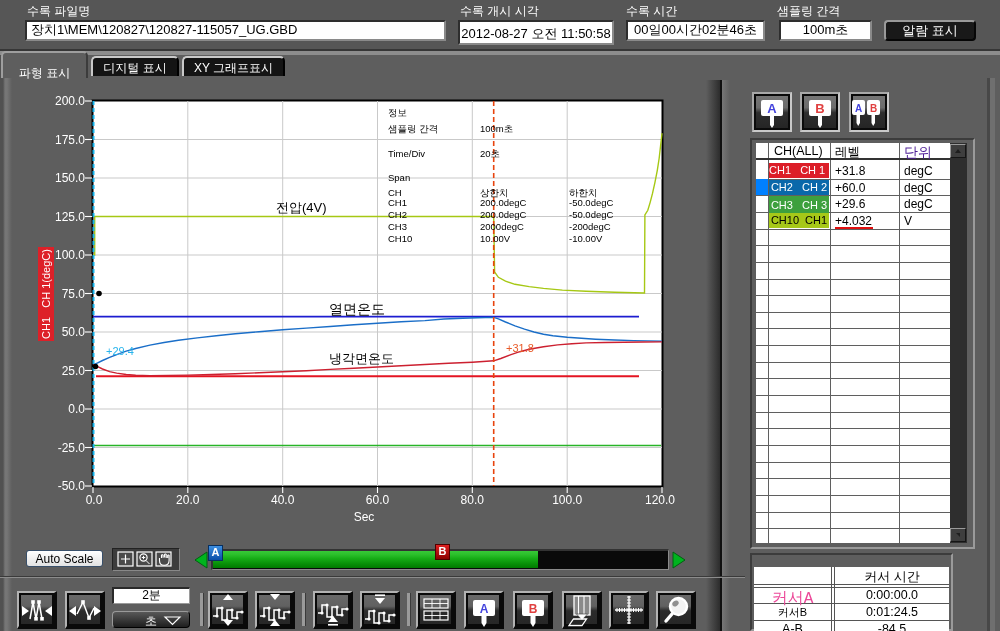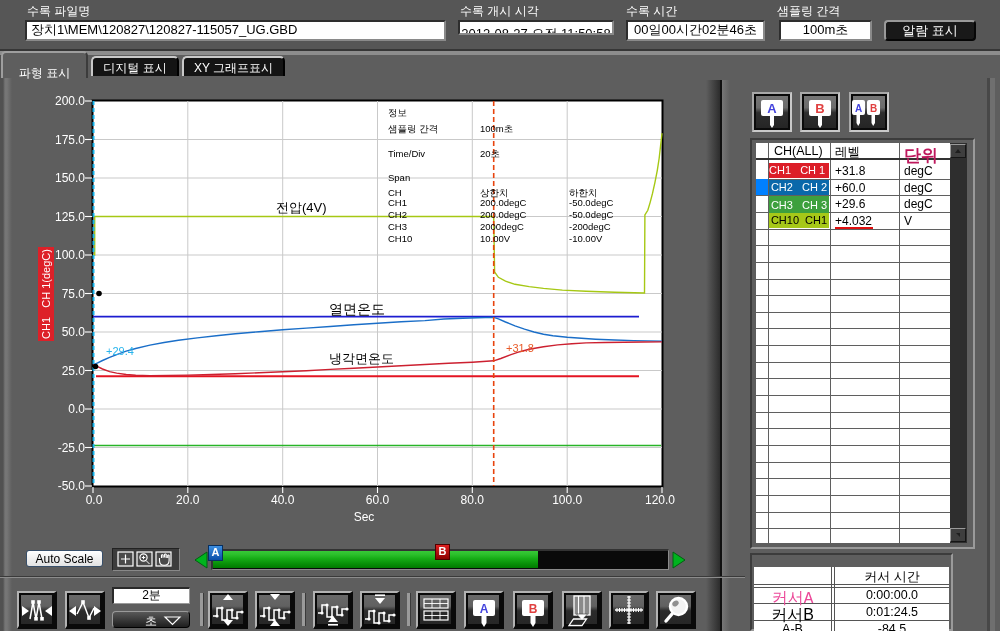--- a/index.html
+++ b/index.html
@@ -14,21 +14,21 @@
 </style>
 </head>
 <body>
 
 <div class="abs" style="left:0;top:0;width:1000px;height:49px;background:#565656;"></div>
 <div class="abs" style="left:0;top:49px;width:1000px;height:2px;background:#363636;"></div>
 <div class="abs" style="left:0;top:51px;width:1000px;height:4px;background:#8d8d8d;"></div>
 <div class="lbl" style="left:27px;top:3px;">수록 파일명</div>
 <div class="inp" style="left:25px;top:20px;width:421px;height:21px;padding:1px 0 0 4px;">장치1\MEM\120827\120827-115057_UG.GBD</div>
 <div class="lbl" style="left:460px;top:3px;">수록 개시 시각</div>
-<div class="inp ctr" style="left:458px;top:20px;width:156px;height:15px;padding-top:5px;">2012-08-27 오전 11:50:58</div>
+<div class="inp ctr" style="left:458px;top:20px;width:156px;height:25px;padding-top:5px;">2012-08-27 오전 11:50:58</div>
 <div class="lbl" style="left:626px;top:3px;">수록 시간</div>
 <div class="inp ctr" style="left:626px;top:20px;width:139px;height:21px;padding-top:1px;">00일00시간02분46초</div>
 <div class="lbl" style="left:777px;top:3px;">샘플링 간격</div>
 <div class="inp ctr" style="left:779px;top:20px;width:93px;height:21px;padding-top:1px;">100m초</div>
 <div class="abs" style="left:884px;top:20px;width:92px;height:21px;background:#191919;border-radius:4px;border-top:2px solid #9a9a9a;border-left:2px solid #9a9a9a;border-bottom:2px solid #060606;border-right:2px solid #060606;box-sizing:border-box;color:#fff;font-size:13px;text-align:center;">알람 표시</div>
 
 <div class="abs" style="left:1px;top:51px;width:87px;height:27px;background:#5e5e5e;border-top:2px solid #9e9e9e;border-left:2px solid #9e9e9e;border-right:2px solid #3c3c3c;border-radius:5px 5px 0 0;box-sizing:border-box;color:#fff;font-size:12px;text-align:center;padding-top:12px;">파형 표시</div>
 <div class="abs" style="left:91px;top:56px;width:88px;height:20px;background:#141414;border-top:2px solid #c9c9c9;border-left:2px solid #c9c9c9;border-right:2px solid #000;border-radius:5px 5px 0 0;box-sizing:border-box;color:#fff;font-size:12px;text-align:center;padding-top:2px;">디지털 표시</div>
 <div class="abs" style="left:182px;top:56px;width:103px;height:20px;background:#141414;border-top:2px solid #c9c9c9;border-left:2px solid #c9c9c9;border-right:2px solid #000;border-radius:5px 5px 0 0;box-sizing:border-box;color:#fff;font-size:12px;text-align:center;padding-top:2px;">XY 그래프표시</div>
 
@@ -177,21 +177,21 @@
 
   <div class="abs" style="left:0;top:20px;width:194px;height:380px;background:repeating-linear-gradient(to bottom,transparent 0px,transparent 15.65px,#5f5f5f 15.65px,#5f5f5f 16.65px);"></div>
 
   <div class="abs" style="left:12px;top:0;width:1px;height:400px;background:#5f5f5f;"></div>
   <div class="abs" style="left:74px;top:0;width:1px;height:400px;background:#5f5f5f;"></div>
   <div class="abs" style="left:143px;top:0;width:1px;height:400px;background:#5f5f5f;"></div>
 
   <div class="abs" style="left:0;top:0;width:194px;height:17px;border-bottom:2px solid #333;box-sizing:border-box;"></div>
   <div class="abs" style="left:18px;top:1px;font-size:12.5px;color:#000;">CH(ALL)</div>
   <div class="abs" style="left:79px;top:1px;font-size:12.5px;color:#000;">레벨</div>
-  <div class="abs" style="left:148px;top:1px;font-size:17px;color:#be185d;font-weight:bold;">단위</div>
+  <div class="abs" style="left:148px;top:1px;font-size:14px;color:#4c1d95;">단위</div>
 
   <div class="abs" style="left:13px;top:20px;width:60px;height:14px;background:#dc1e28;color:#fff;font-size:11px;padding-top:1px;text-align:left;">CH1&nbsp;&nbsp;&nbsp;CH 1</div>
   <div class="abs" style="left:79px;top:21px;font-size:12px;color:#000;">+31.8</div>
   <div class="abs" style="left:148px;top:21px;font-size:12px;color:#000;">degC</div>
 
   <div class="abs" style="left:0px;top:36px;width:12px;height:16px;background:#0080ff;"></div>
   <div class="abs" style="left:13px;top:37px;width:60px;height:14px;background:#0a68aa;color:#fff;font-size:11px;padding-top:1px;text-align:center;">CH2&nbsp;&nbsp;&nbsp;CH 2</div>
   <div class="abs" style="left:79px;top:38px;font-size:12px;color:#000;">+60.0</div>
   <div class="abs" style="left:148px;top:38px;font-size:12px;color:#000;">degC</div>
 
@@ -219,21 +219,21 @@
 <div class="abs" id="curtable" style="left:754px;top:558px;width:195px;height:70px;background:#fff;margin-top:9px;">
   <div class="abs" style="left:77px;top:0;width:1px;height:70px;background:#555;"></div>
   <div class="abs" style="left:80px;top:0;width:1px;height:70px;background:#555;"></div>
   <div class="abs" style="left:0;top:17px;width:195px;height:1px;background:#555;"></div>
   <div class="abs" style="left:0;top:20px;width:195px;height:1px;background:#555;"></div>
   <div class="abs" style="left:0;top:36px;width:195px;height:1px;background:#555;"></div>
   <div class="abs" style="left:0;top:53px;width:195px;height:1px;background:#555;"></div>
   <div class="abs ctr" style="left:81px;top:1px;width:114px;font-size:13px;color:#000;">커서 시간</div>
   <div class="abs ctr" style="left:0;top:21px;width:77px;font-size:16px;color:#ec4899;font-family:Liberation Mono, monospace;">커서A</div>
   <div class="abs ctr" style="left:81px;top:21px;width:114px;font-size:12.5px;color:#000;">0:00:00.0</div>
-  <div class="abs ctr" style="left:0;top:38px;width:77px;font-size:16px;color:#000;">커서B</div>
+  <div class="abs ctr" style="left:0;top:38px;width:77px;font-size:11px;color:#000;">커서B</div>
   <div class="abs ctr" style="left:81px;top:38px;width:114px;font-size:12.5px;color:#000;">0:01:24.5</div>
   <div class="abs ctr" style="left:0;top:55px;width:77px;font-size:12.5px;color:#000;">A-B</div>
   <div class="abs ctr" style="left:81px;top:55px;width:114px;font-size:12.5px;color:#000;">-84.5</div>
   <div class="abs" style="left:108px;top:67px;width:55px;height:2px;background:#e01010;"></div>
 </div>
 
 <div class="abs" style="left:987px;top:78px;width:3px;height:553px;background:#484848;"></div>
 <div class="abs" style="left:990px;top:78px;width:5px;height:553px;background:#6f6f6f;"></div>
 
 <div class="abs" style="left:706px;top:80px;width:14px;height:551px;background:linear-gradient(to right,#5e5e5e,#2c2c2c);"></div>

